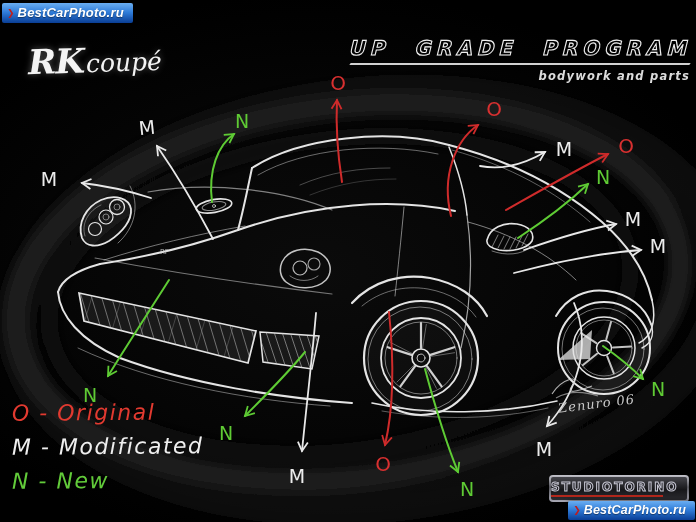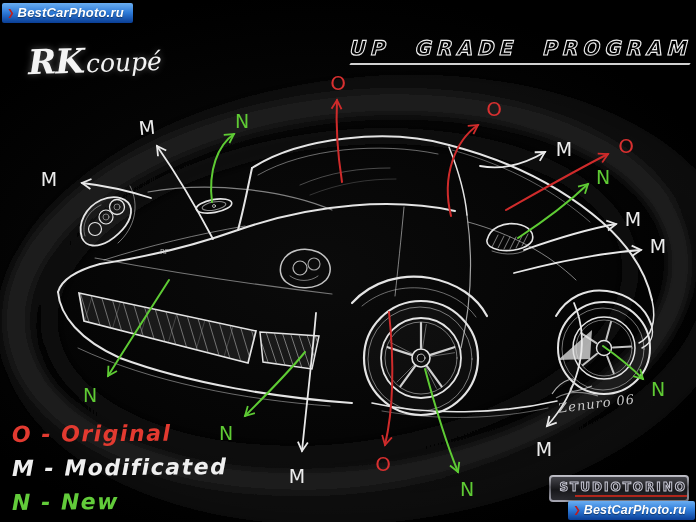--- a/index.html
+++ b/index.html
@@ -34,32 +34,32 @@
 
   
   .upg{position:absolute;left:350px;top:36px;width:340px;text-align:right}
   .upg-title{display:block;transform:skewX(-14deg);font-size:20px;font-weight:bold;letter-spacing:5px;
     word-spacing:13px;color:transparent;-webkit-text-stroke:1.1px #efefef;white-space:nowrap}
   .upg-line{height:2px;background:#e8e8e8;margin-top:3px;transform:skewX(-35deg);opacity:.9}
   .upg-sub{display:block;margin-top:4px;font-style:italic;font-size:11.5px;color:#dcdcdc;
     letter-spacing:1.2px;font-weight:600}
 
   
-  .legend{position:absolute;left:12px;top:417px;font-style:italic;letter-spacing:1.5px;font-weight:700}
+  .legend{position:absolute;left:12px;top:396px;font-style:italic;letter-spacing:1.5px;font-weight:400}
   .legend-row{font-size:22px;line-height:34px;white-space:nowrap;transform:rotate(-.5deg)}
   .lr-o{color:#e23a30}
   .lr-m{color:#efefef}
   .lr-n{color:#62cb3a}
 
   
   .studio{position:absolute;left:549px;top:475px;width:140px;height:27px;border-radius:4px;
     background:linear-gradient(180deg,#c4c4cc,#595960 45%,#a8a8b4);padding:2px;box-sizing:border-box}
   .studio-inner{width:100%;height:100%;border-radius:2px;
     background:linear-gradient(180deg,#45454b,#17171a 55%,#2c2c31);
-    display:flex;flex-direction:column;align-items:flex-end;justify-content:center}
+    display:flex;flex-direction:column;align-items:flex-start;justify-content:center}
   .studio-name{font-size:12px;font-weight:bold;letter-spacing:2px;line-height:1;
     color:rgba(25,25,35,.25);-webkit-text-stroke:1px #c6c6d2}
   .studio-line{width:82%;height:2px;background:#b3271c;margin-top:2px}
 
   
   .sig{position:absolute;left:558px;top:396px;font-family:"DejaVu Serif",serif;font-style:italic;
     font-size:13px;color:#c9c9c9;transform:rotate(-7deg);letter-spacing:1px}
 </style>
 </head>
 <body>
@@ -214,20 +214,21 @@
     <span class="wm-text">BestCarPhoto.ru</span>
   </div>
 
   <div class="rk">
     <span class="rk-big">RK</span><span class="rk-small">coupé</span>
   </div>
 
   <div class="upg">
     <span class="upg-title">UP GRADE PROGRAM</span>
     <div class="upg-line"></div>
+    <span class="upg-sub">bodywork and parts</span>
   </div>
 
   <span class="ann m" style="left:147px;top:128px;transform:translate(-50%,-50%) rotate(-6deg)">M</span>
   <span class="ann m" style="left:49px;top:179px">M</span>
   <span class="ann m" style="left:564px;top:149px">M</span>
   <span class="ann m" style="left:633px;top:219px">M</span>
   <span class="ann m" style="left:658px;top:246px">M</span>
   <span class="ann m" style="left:297px;top:476px">M</span>
   <span class="ann m" style="left:544px;top:449px">M</span>
   <span class="ann o" style="left:338px;top:83px">O</span>

